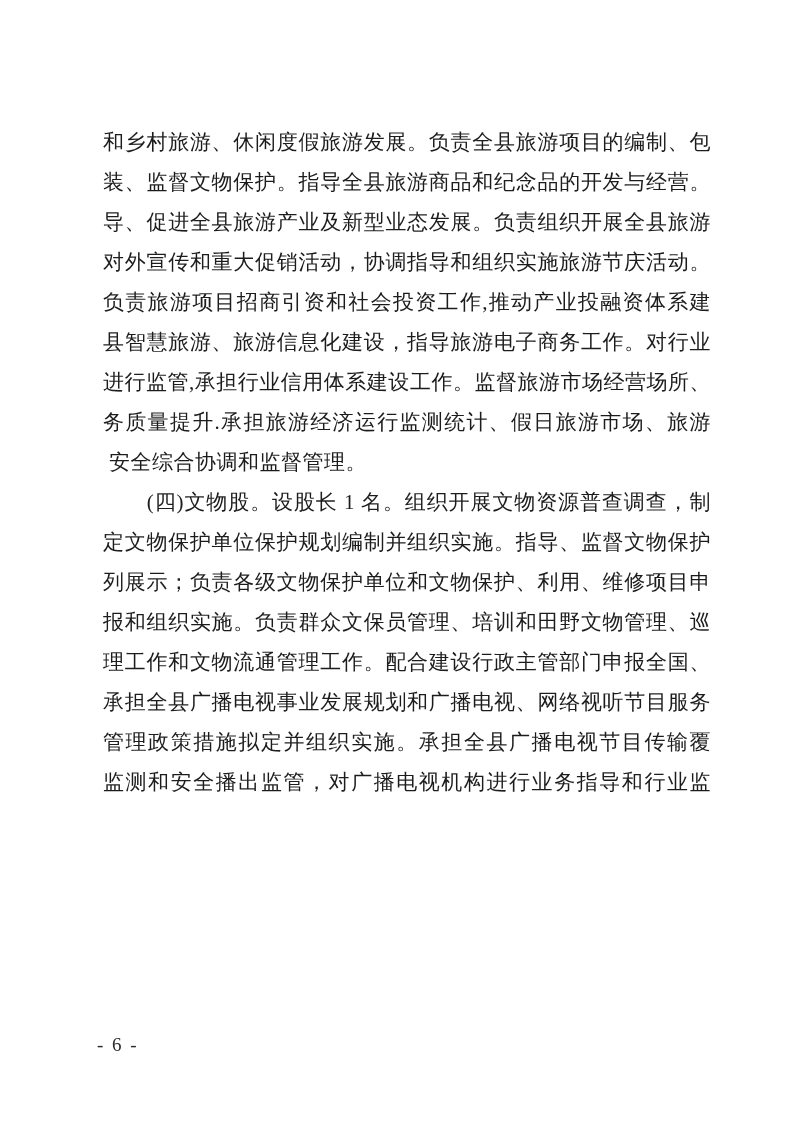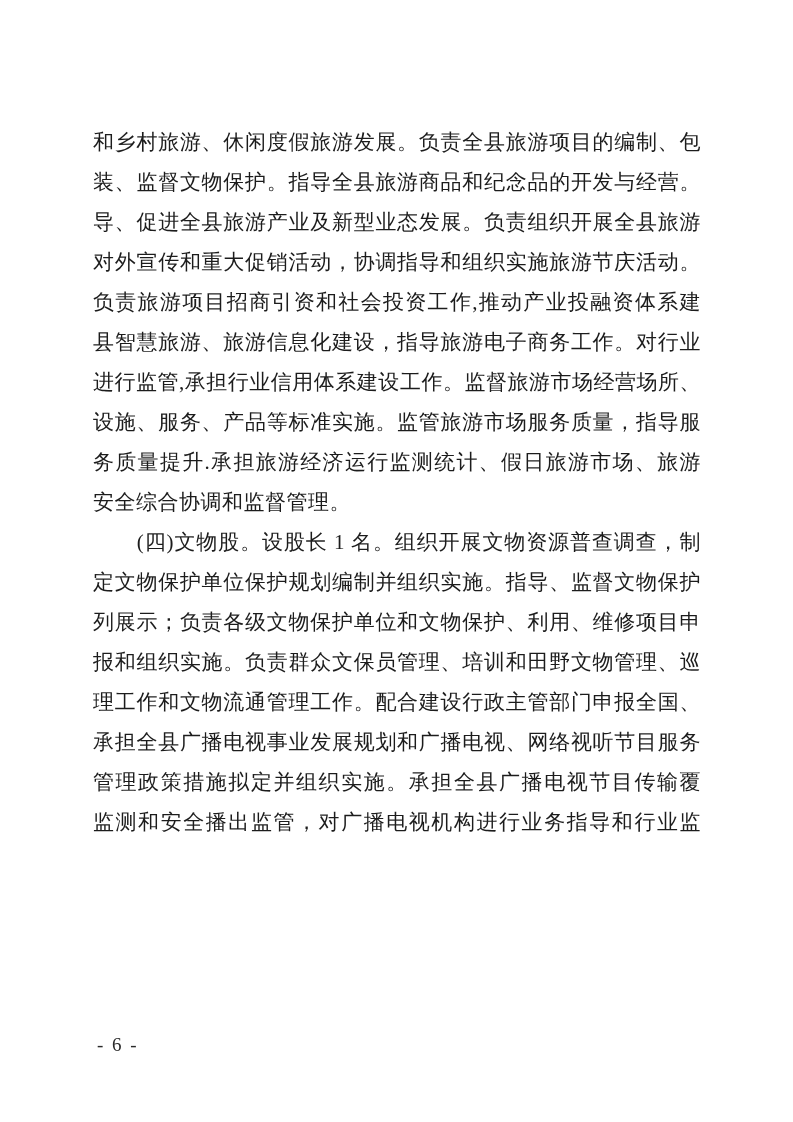--- a/index.html
+++ b/index.html
@@ -11,39 +11,40 @@
     position: relative;
     width: 793px;
     height: 1122px;
     background: #ffffff;
     font-family: "Liberation Serif", "DejaVu Serif", serif;
     color: #1c1c1c;
     overflow: hidden;
   }
   .text-block {
     position: absolute;
-    left: 93px;
+    left: 103px;
     top: 122px;
     width: 608px;
   }
   .text-line {
     height: 40px;
     line-height: 40px;
     font-size: 21px;
     letter-spacing: 0.5px;
     text-align: justify;
     overflow: hidden;
     white-space: normal;
   }
   .text-line.full {
     text-align-last: justify;
   }
   .text-line.plain {
     text-align: left;
     text-align-last: left;
+    margin-left: 6px;
   }
   .page-number {
     position: absolute;
     left: 97px;
     top: 1034px;
     font-size: 19px;
     letter-spacing: 2px;
     color: #2a2a2a;
   }
 </style>
@@ -62,21 +63,20 @@
 
       <div class="text-line full">对外宣传和重大促销活动，协调指导和组织实施旅游节庆活动。</div>
 
       <div class="text-line full">负责旅游项目招商引资和社会投资工作,推动产业投融资体系建</div>
 
 
       <div class="text-line full">县智慧旅游、旅游信息化建设，指导旅游电子商务工作。对行业</div>
 
       <div class="text-line full">进行监管,承担行业信用体系建设工作。监督旅游市场经营场所、</div>
 
-      <div class="text-line full">设施、服务、产品等标准实施。监管旅游市场服务质量，指导服</div>
 
       <div class="text-line full">务质量提升.承担旅游经济运行监测统计、假日旅游市场、旅游</div>
 
       <div class="text-line plain">安全综合协调和监督管理。</div>
 
       <div class="text-line full">　　(四)文物股。设股长 1 名。组织开展文物资源普查调查，制</div>
 
       <div class="text-line full">定文物保护单位保护规划编制并组织实施。指导、监督文物保护</div>
 
 

